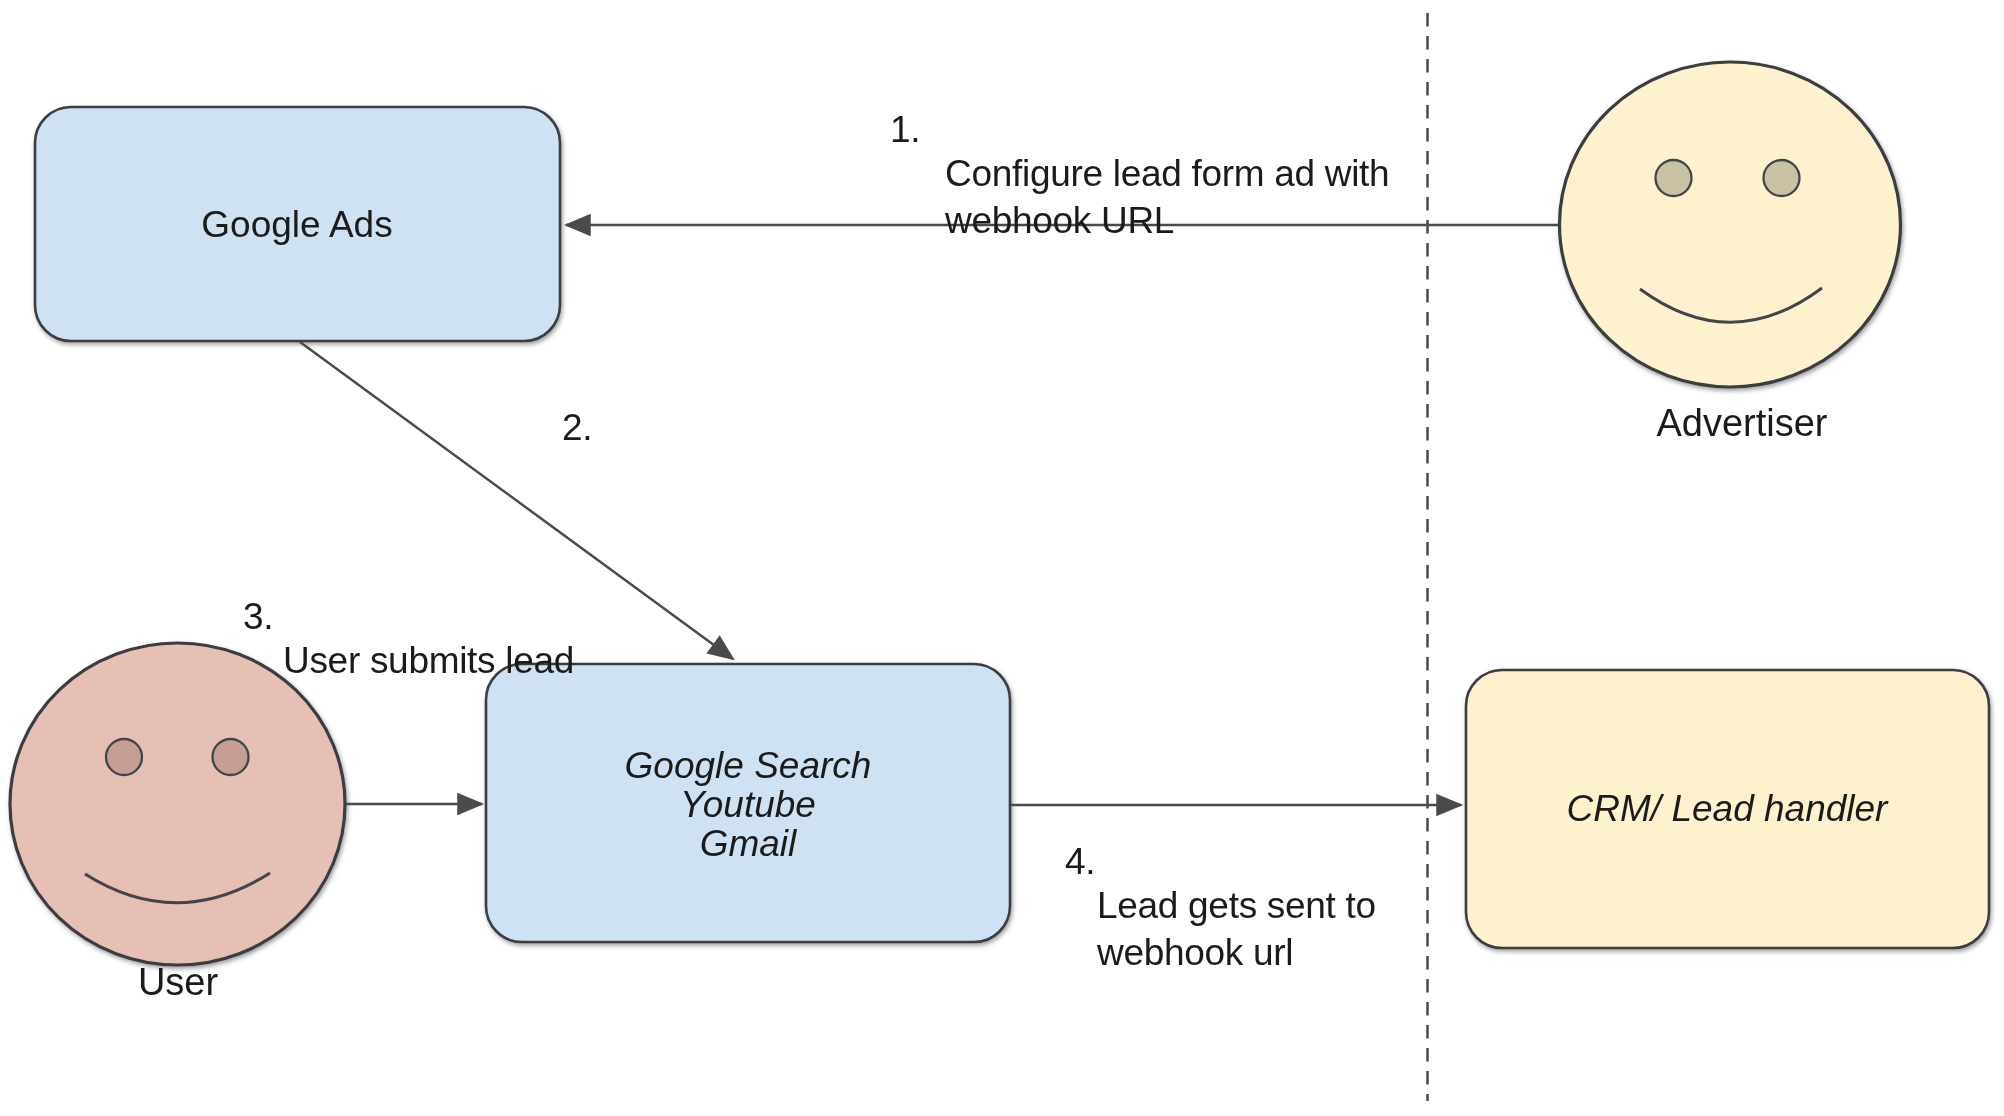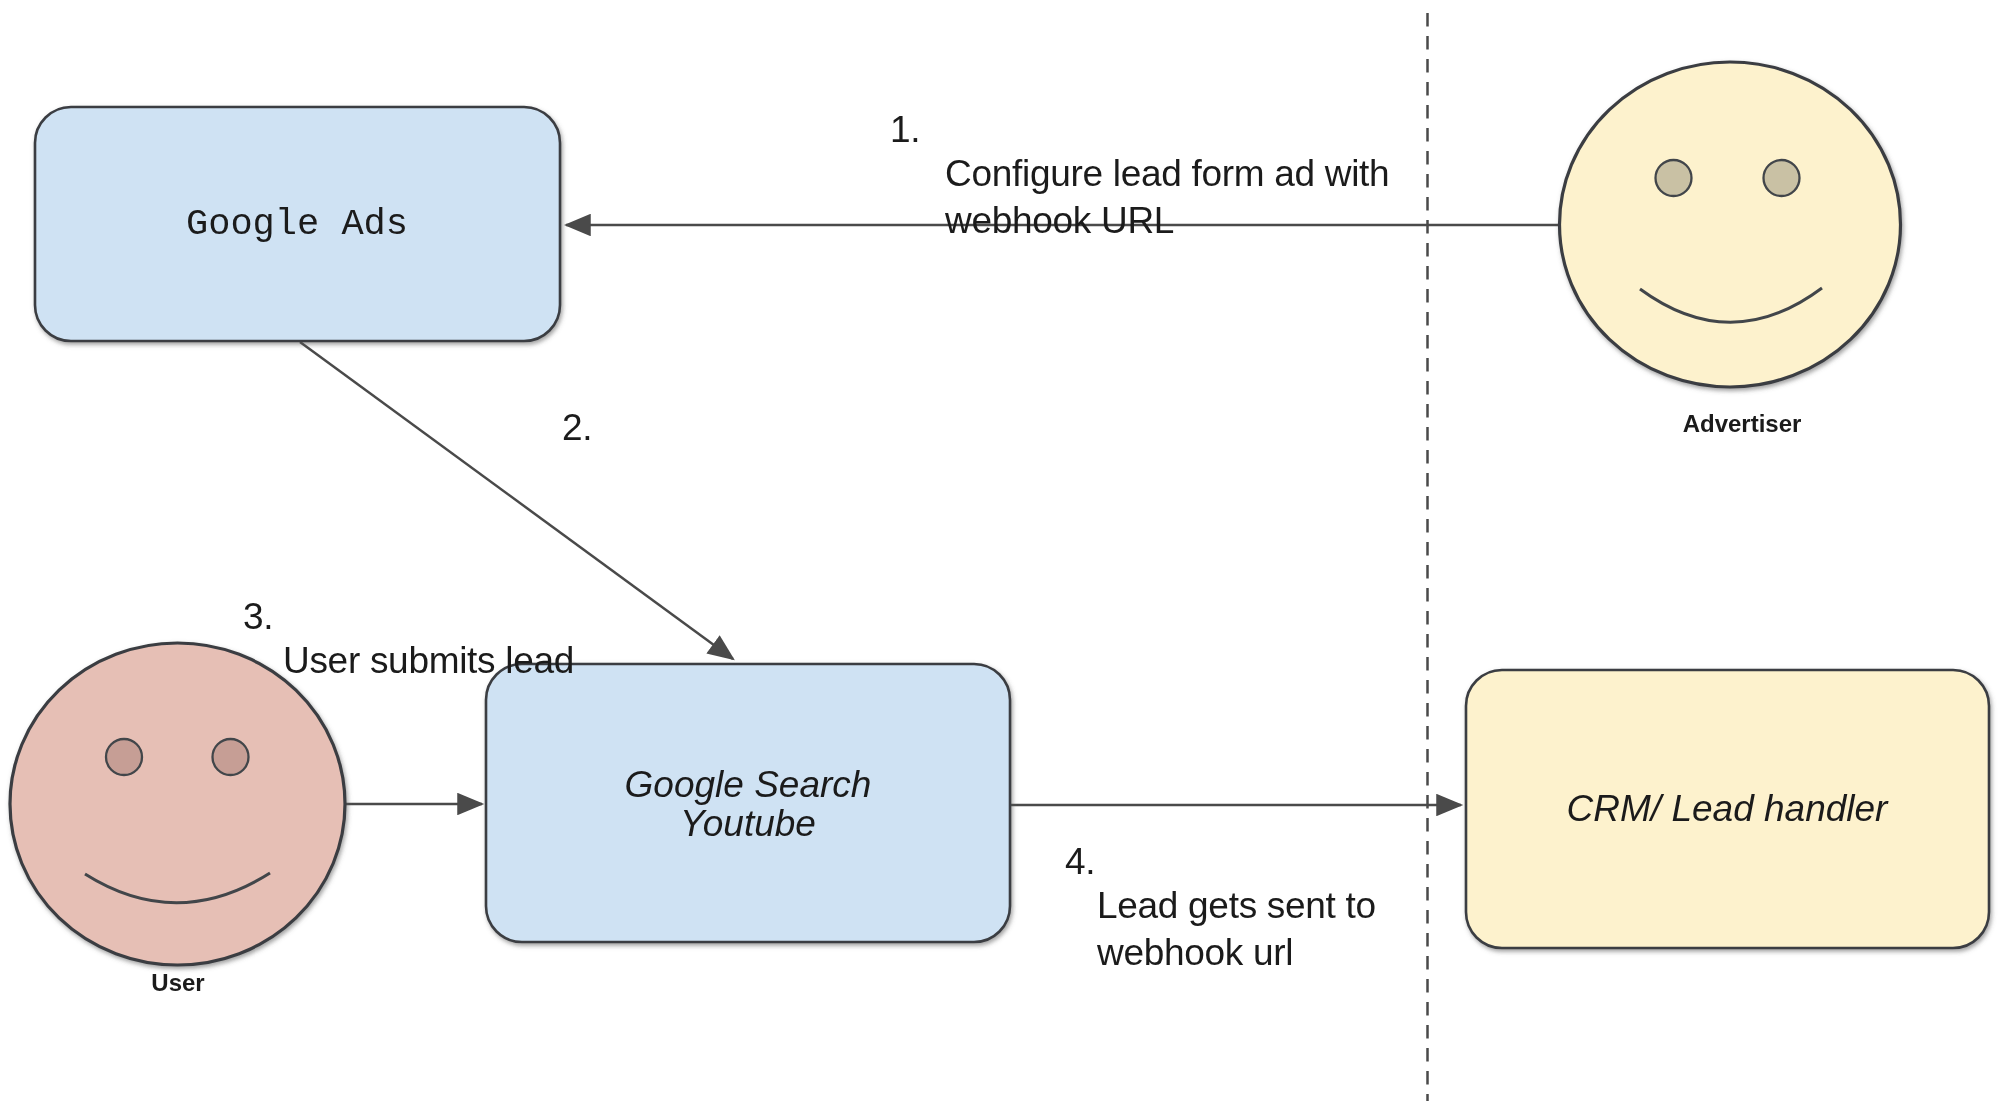--- a/index.html
+++ b/index.html
@@ -1,21 +1,21 @@
 <!DOCTYPE html>
 <html><head>
 <meta charset="utf-8">
 <style>
   html,body{margin:0;padding:0;background:#ffffff;}
   body{font-family:"Liberation Sans","DejaVu Sans",sans-serif;}
   .canvas{position:relative;width:2004px;height:1116px;background:#ffffff;overflow:hidden;}
   .canvas svg{position:absolute;left:0;top:0;}
   .label{position:absolute;transform:translate(-50%,-50%);white-space:nowrap;
          text-align:center;color:#1b1b1b;font-size:37px;line-height:39px;}
-  .label.bold{font-weight:bold;font-size:24px;text-align:right;}
+  .label.bold{font-weight:normal;font-size:38px;text-align:right;}
   .step{position:absolute;display:flex;color:#1b1b1b;font-size:37px;line-height:47px;
         letter-spacing:-0.3px;white-space:nowrap;}
   .step .num{flex:none;}
   .step .lines{flex:none;margin-top:44px;}
 </style>
 </head>
 <body>
 
 <div class="canvas">
 
@@ -48,25 +48,26 @@
     </g>
 
     <g>
       <ellipse cx="1730" cy="224.5" rx="170.5" ry="162.5" stroke="#3b3e42" stroke-width="3.2" filter="url(#shadow)" fill="#fdf2cd"></ellipse>
       <circle cx="1673.5" cy="178" r="18" stroke="#42464a" stroke-width="2.3" fill="#c9c1a4"></circle>
       <circle cx="1781.5" cy="178" r="18" stroke="#42464a" stroke-width="2.3" fill="#c9c1a4"></circle>
       <path d="M 1640 289 Q 1731 356 1822 288" fill="none" stroke="#42464a" stroke-width="3"></path>
     </g>
   </svg>
 
-  <div class="label" style="left:297px;top:224px;font-family:Liberation Mono, monospace;">Google Ads</div>
+  <div class="label" style="left:297px;top:224px;">Google Ads</div>
 
   <div class="label" style="left:748px;top:804px;font-style:italic;">
     <div>Google Search</div>
     <div>Youtube</div>
+    <div>Gmail</div>
   </div>
 
   <div class="label" style="left:1727px;top:808px;font-style:italic;">CRM/ Lead handler</div>
 
   <div class="label bold" style="left:178px;top:982px;">User</div>
   <div class="label bold" style="left:1742px;top:423px;">Advertiser</div>
 
   <div class="step" style="left:890px;top:106px;">
     <span class="num" style="width:55px;">1.</span>
     <span class="lines">

